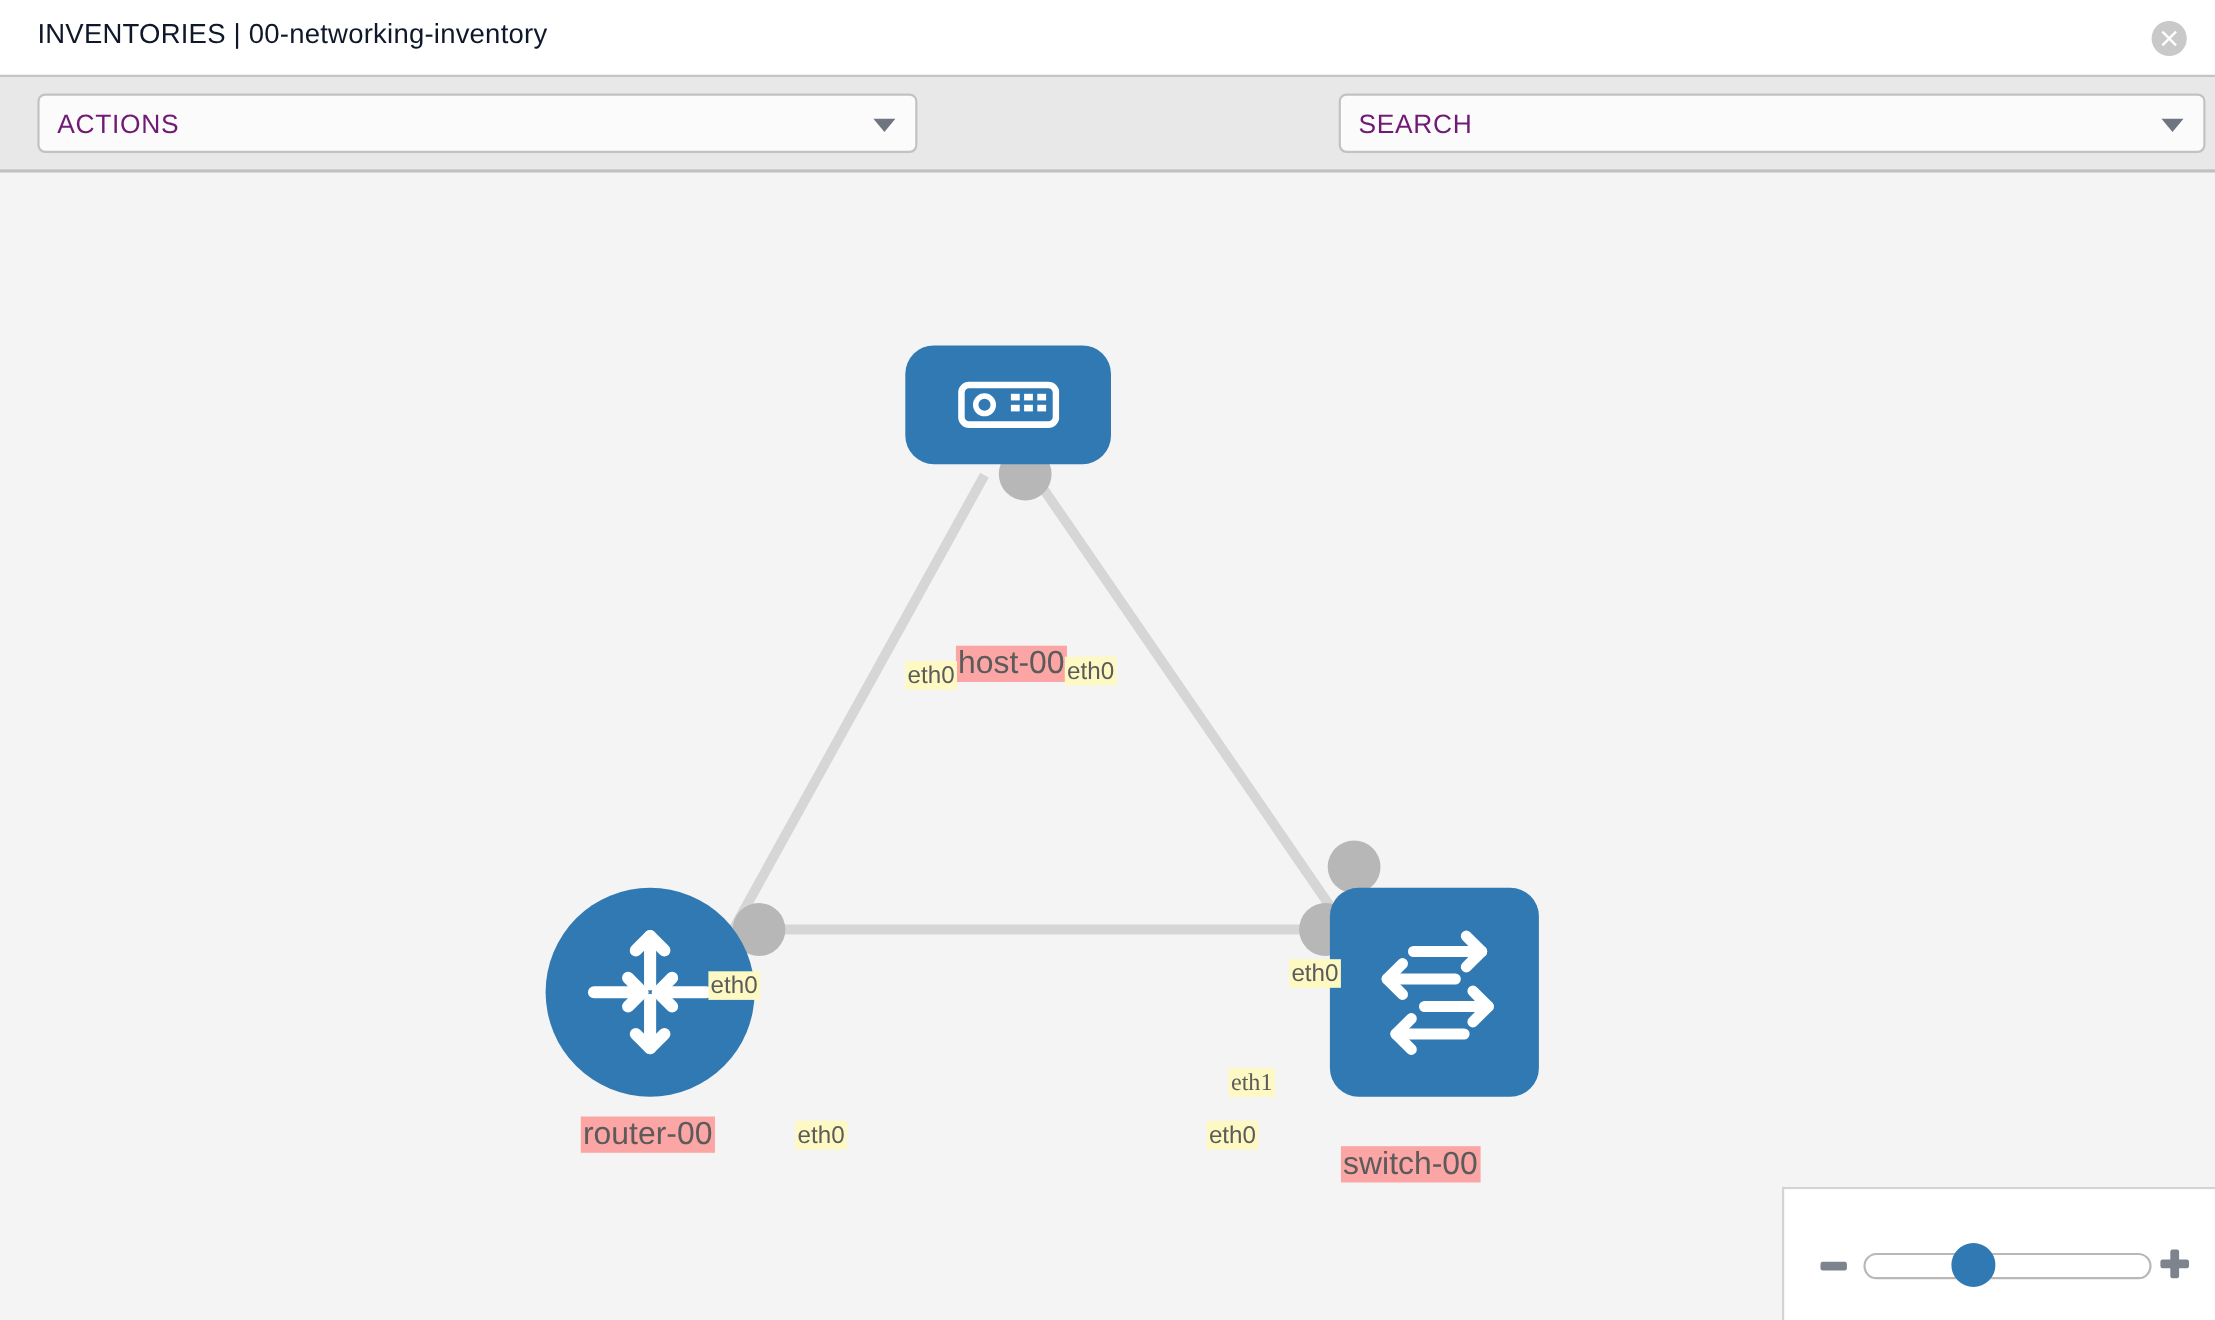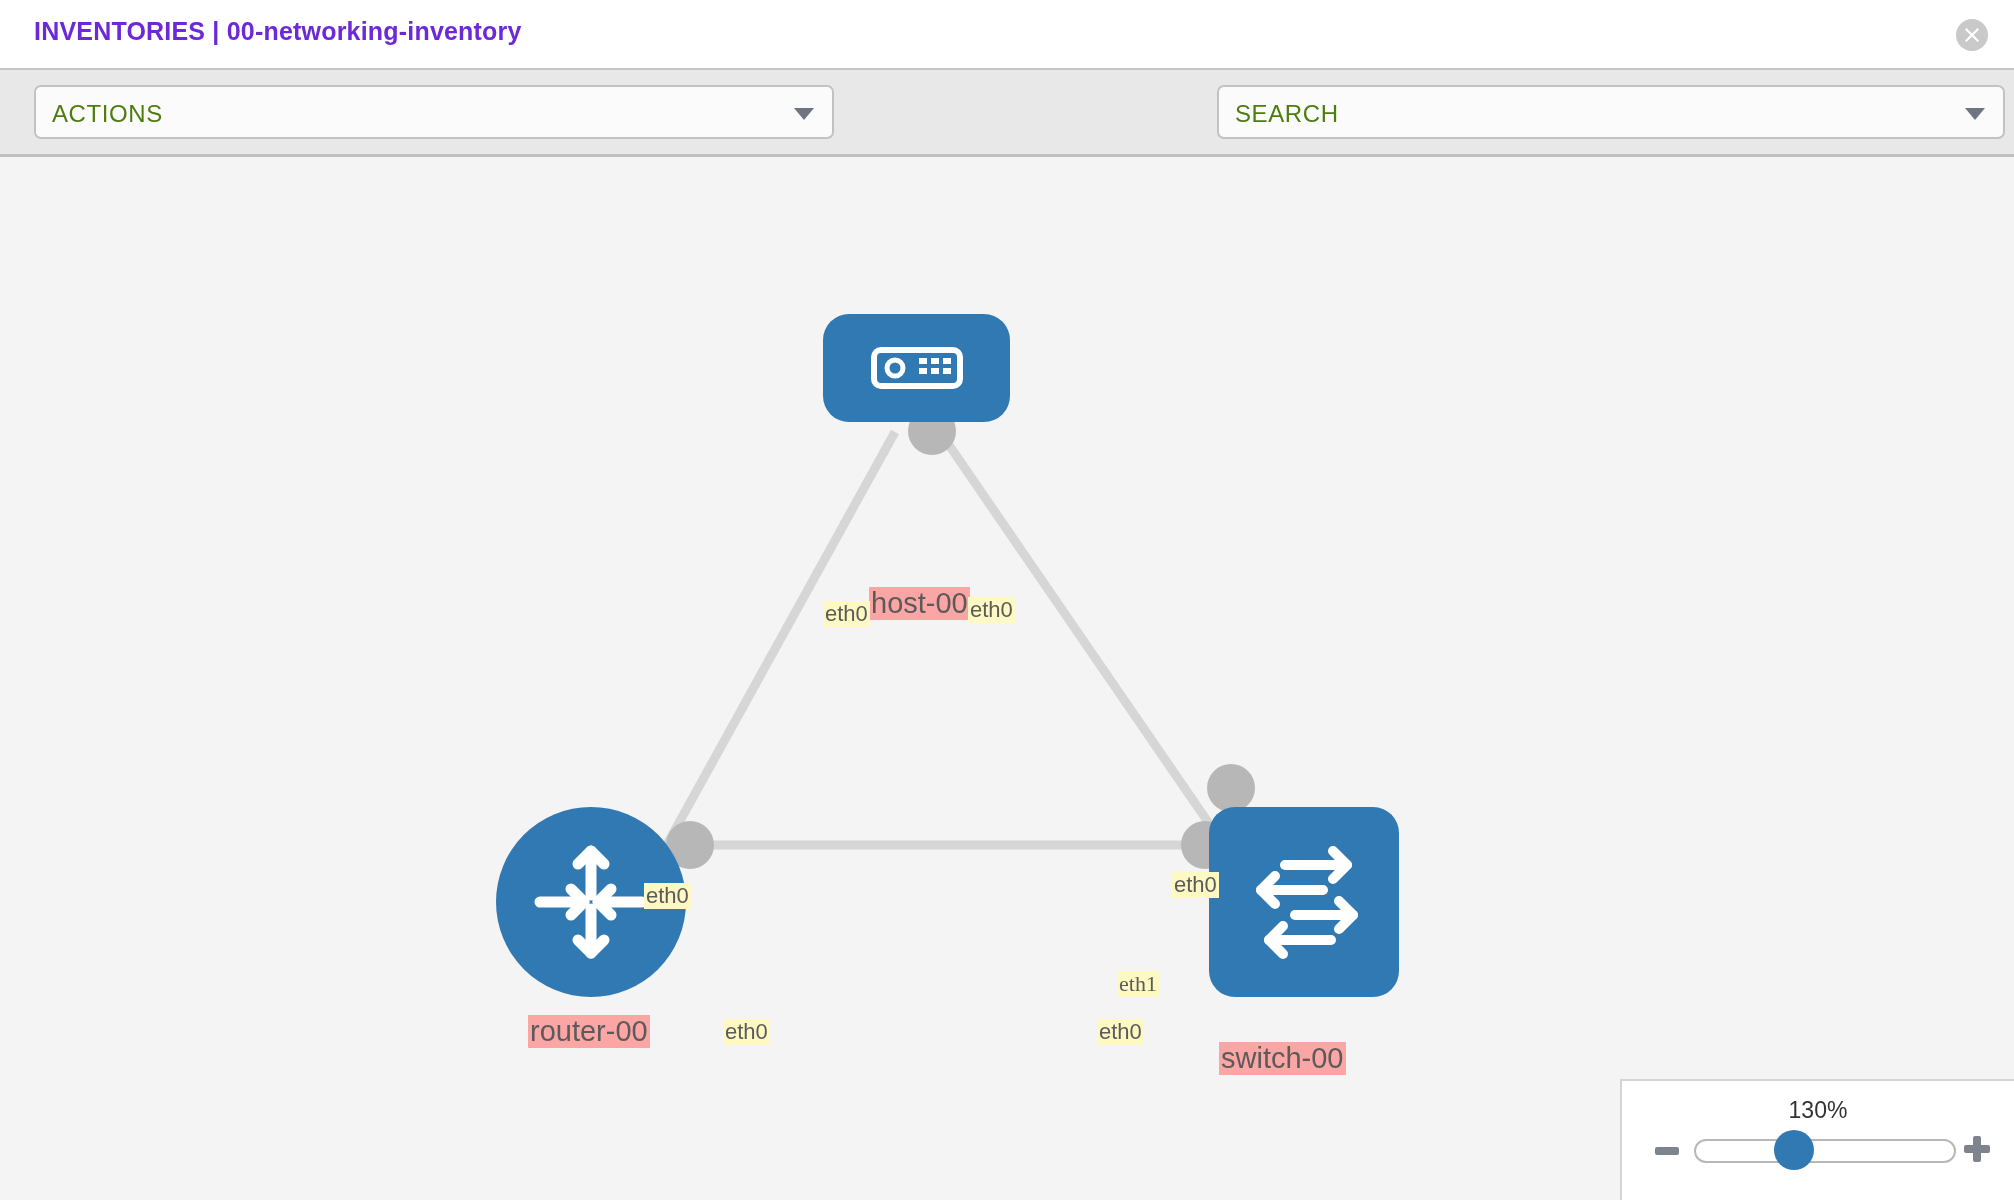--- a/index.html
+++ b/index.html
@@ -23,22 +23,22 @@
     width: 2014px;
     height: 68px;
     background: #ffffff;
     box-sizing: border-box;
   }
   #page-title {
     position: absolute;
     left: 34px;
     top: 17px;
     font-size: 25px;
-    font-weight: bold;
-    color: #6d28d9;
+    font-weight: normal;
+    color: #0f172a;
     letter-spacing: 0.2px;
     white-space: nowrap;
   }
   #close-button {
     position: absolute;
     right: 26px;
     top: 19px;
     width: 32px;
     height: 32px;
     border-radius: 50%;
@@ -68,21 +68,21 @@
     box-sizing: border-box;
     cursor: pointer;
   }
   #actions-select { left: 34px; width: 800px; }
   #search-select  { left: 1178px; width: 788px; margin-left: 39px; }
   .combo-label {
     position: absolute;
     left: 16px;
     top: 13px;
     font-size: 24px;
-    color: #4d7c0f;
+    color: #701a75;
     letter-spacing: 0.6px;
     white-space: nowrap;
   }
   .combo-caret {
     position: absolute;
     right: 18px;
     top: 21px;
     width: 0; height: 0;
     border-left: 10px solid transparent;
     border-right: 10px solid transparent;
@@ -340,21 +340,20 @@
   <div class="iface-label" id="iface-host-right">eth0</div>
   <div class="iface-label" id="iface-router-up">eth0</div>
   <div class="iface-label" id="iface-switch-up">eth0</div>
   <div class="iface-label" id="iface-router-rt">eth0</div>
   <div class="iface-label" id="iface-switch-lt-a">eth0</div>
   <div class="iface-label" id="iface-switch-lt-b">eth1</div>
 
 </div>
 
 <div id="zoom-panel">
-  <div id="zoom-level">130%</div>
 
   <div id="zoom-out-icon">
     <svg width="26" height="26" viewBox="0 0 26 26">
       <rect x="1" y="9" width="24" height="8" rx="2" fill="#7d848e"></rect>
     </svg>
   </div>
 
   <div id="zoom-slider"></div>
   <div id="zoom-thumb"></div>
 

